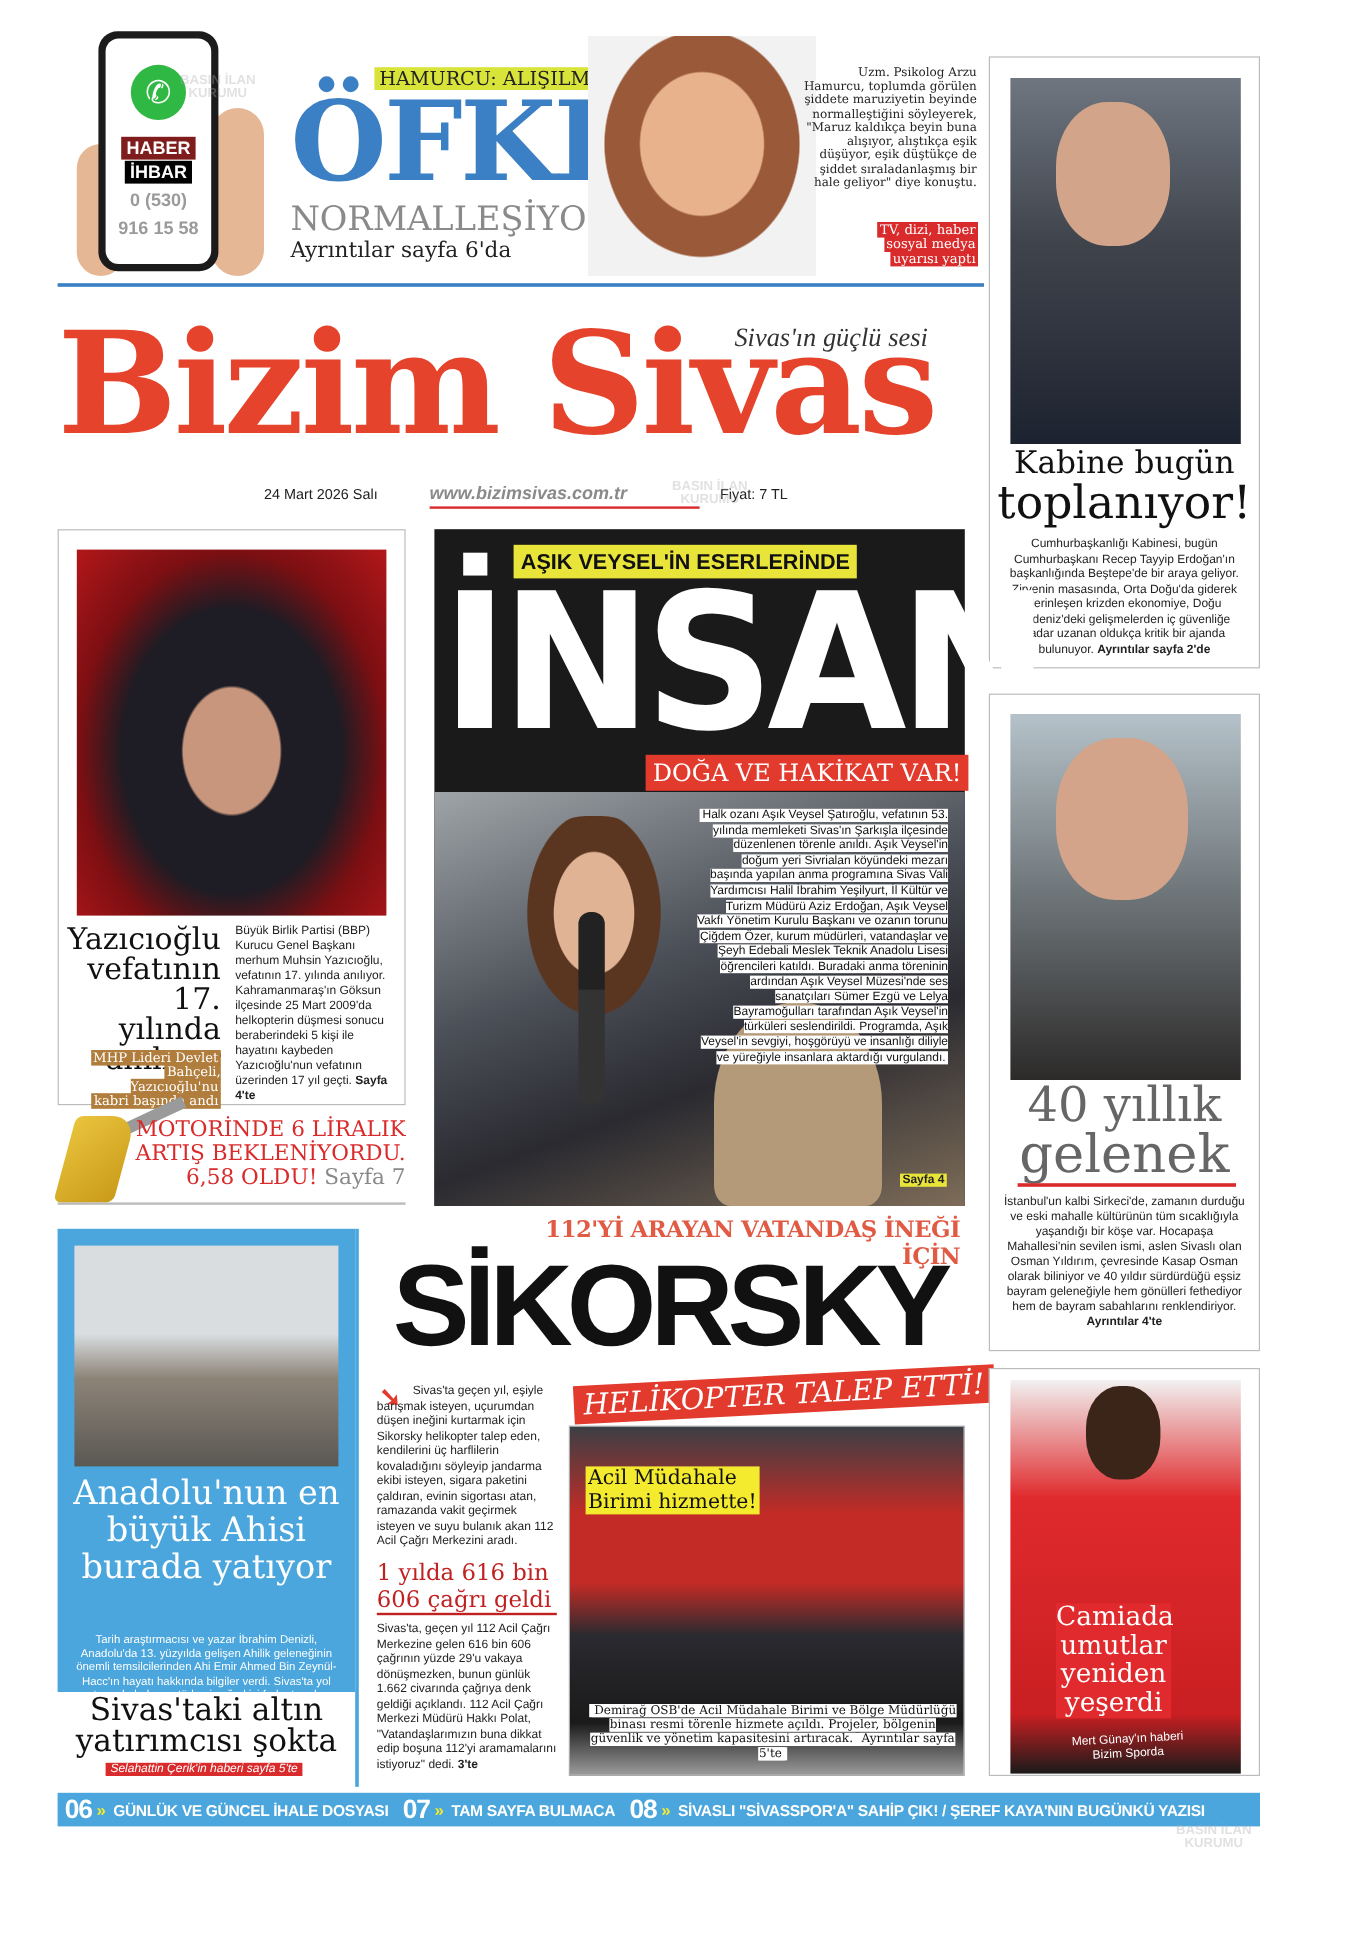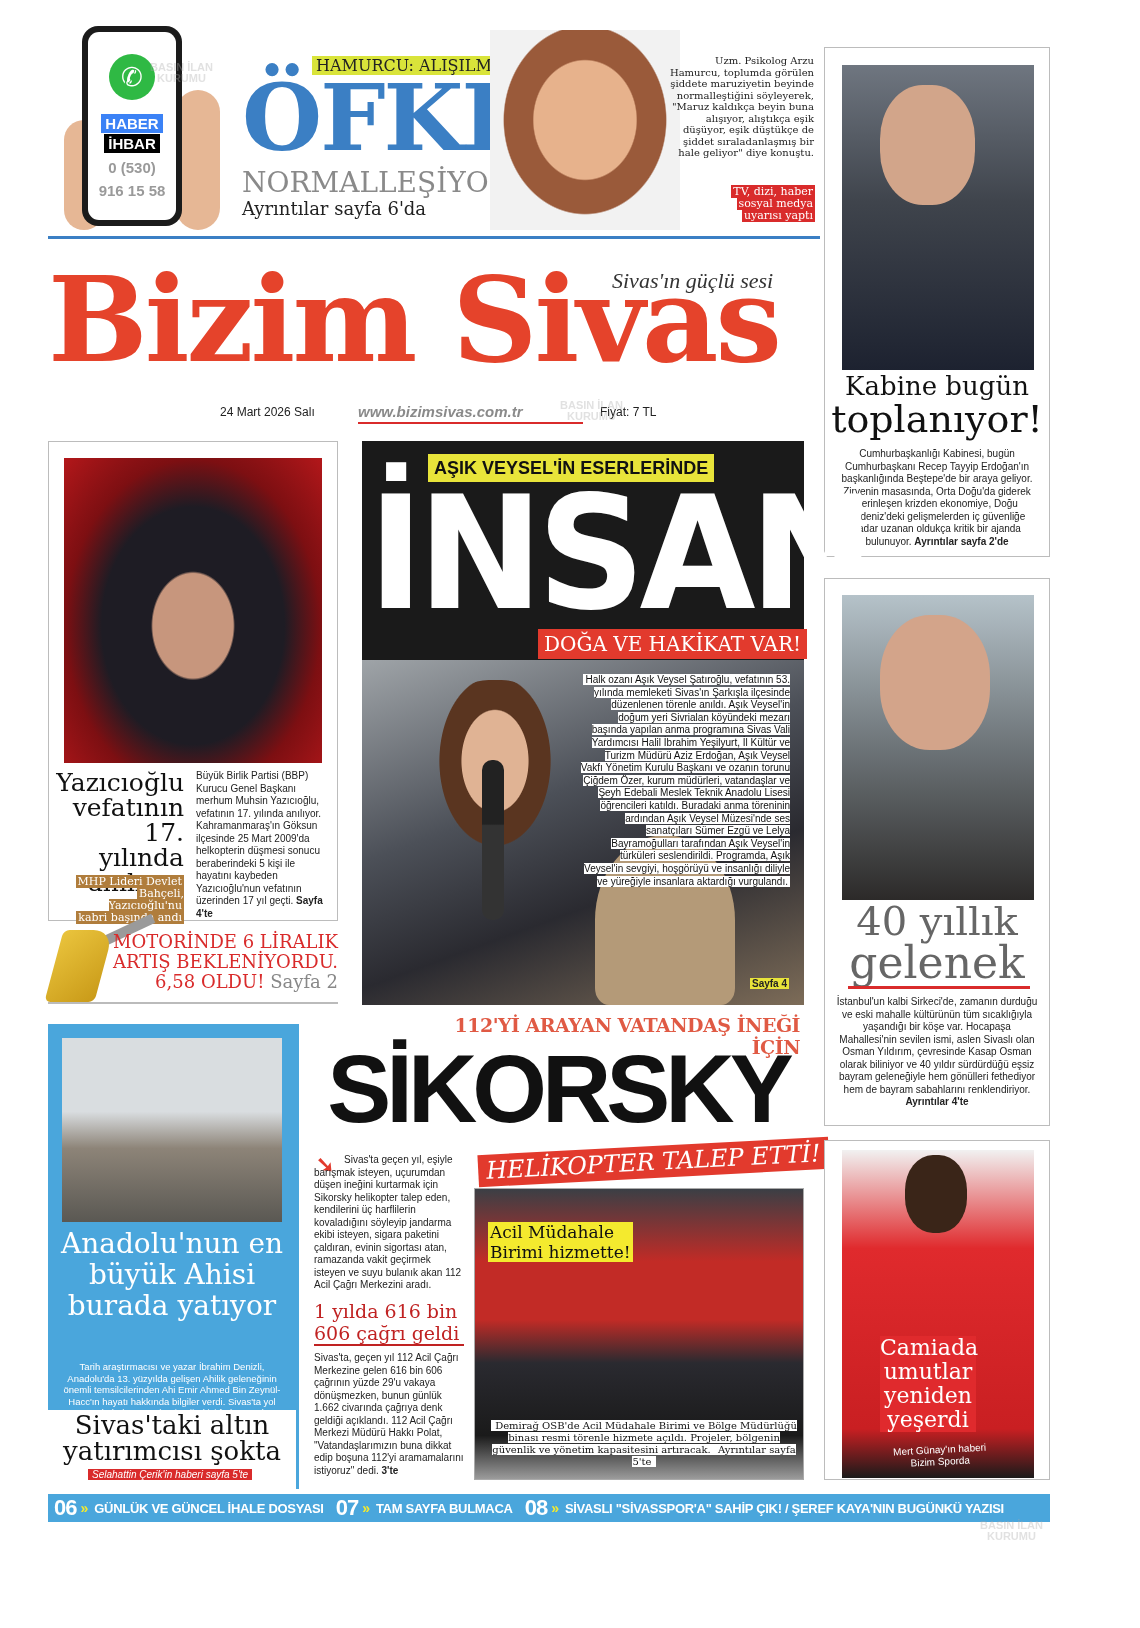--- a/index.html
+++ b/index.html
@@ -7,21 +7,21 @@
   .abs { position: absolute; }
   .serif { font-family: "DejaVu Serif", "Liberation Serif", serif; }
   .box { border: 1px solid #bcbcbc; background: #fff; }
   p.body { font-size: 10px; line-height: 12.5px; color: #222; }
   p.body b { font-weight: bold; }
 
   
   .phone { left: 82px; top: 26px; width: 100px; height: 200px; background: #1b1b1b; border-radius: 16px; padding: 6px; }
   .phone-screen { width: 100%; height: 100%; background: #fff; border-radius: 11px; text-align: center; padding-top: 22px; }
   .wa { width: 46px; height: 46px; border-radius: 50%; background: #2fb944; margin: 0 auto 14px; color: #fff; font-size: 26px; line-height: 46px; }
-  .haber { display: inline-block; background: #3b82f6; color: #fff; font-weight: bold; font-size: 15px; padding: 1px 4px; }
+  .haber { display: inline-block; background: #7f1d1d; color: #fff; font-weight: bold; font-size: 15px; padding: 1px 4px; }
   .ihbar { display: inline-block; background: #000000; color: #fff; font-weight: bold; font-size: 15px; padding: 1px 4px; margin-top: 1px; }
   .phone-num { color: #9a9a9a; font-size: 15px; line-height: 17px; margin-top: 6px; font-weight: bold; }
   .hand { background: #e6b795; border-radius: 40px; }
 
   .kicker-y { left: 312px; top: 56px; background: #d9e43a; color: #222; font-size: 16px; padding: 0 4px; }
   .ofke { left: 242px; top: 72px; color: #3b7fc4; font-size: 92px; font-weight: bold; letter-spacing: -2px; line-height: 92px; font-family: "DejaVu Serif", serif; }
   .normal { left: 242px; top: 168px; color: #8a8a8a; font-size: 28px; line-height: 30px; font-family: "DejaVu Serif", serif; }
   .ayrinti { left: 242px; top: 198px; color: #222; font-size: 18px; font-family: "DejaVu Serif", serif; }
   .woman { left: 490px; top: 30px; width: 190px; height: 200px; background: radial-gradient(ellipse at 50% 45%, #e7b28c 0 38%, #9a5a3a 39% 60%, #f2f2f2 61%); }
   .psy { left: 664px; top: 55px; width: 150px; text-align: right; font-size: 10px; line-height: 11.5px; color: #222; font-family: "DejaVu Serif", serif; }
@@ -173,21 +173,21 @@
 </div>
 <div class="abs yaz-body">
   <p class="body"><span>Büyük Birlik Partisi (BBP) Kurucu Genel Başkanı merhum Muhsin Yazıcıoğlu, vefatının 17. yılında anılıyor. Kahramanmaraş'ın Göksun ilçesinde 25 Mart 2009'da helkopterin düşmesi sonucu beraberindeki 5 kişi ile hayatını kaybeden Yazıcıoğlu'nun vefatının üzerinden 17 yıl geçti.</span> <b>Sayfa 4'te</b></p>
 </div>
 
 <div class="abs fuel-pipe"></div>
 <div class="abs fuel-nozzle"></div>
 <div class="abs fuel-text">
   <div>MOTORİNDE 6 LİRALIK</div>
   <div>ARTIŞ BEKLENİYORDU.</div>
-  <div><span>6,58 OLDU!</span> <span class="pg">Sayfa 2</span></div>
+  <div><span>6,58 OLDU!</span> <span class="pg">Sayfa 7</span></div>
 </div>
 <div class="abs fuel-rule"></div>
 
 <div class="abs insan-box"></div>
 <div class="abs insan-kicker">AŞIK VEYSEL'İN ESERLERİNDE</div>
 <div class="abs insan-big">İNSAN</div>
 <div class="abs insan-photo"></div>
 <div class="abs woman2"></div>
 <div class="abs mic"></div>
 <div class="abs statue"></div>

